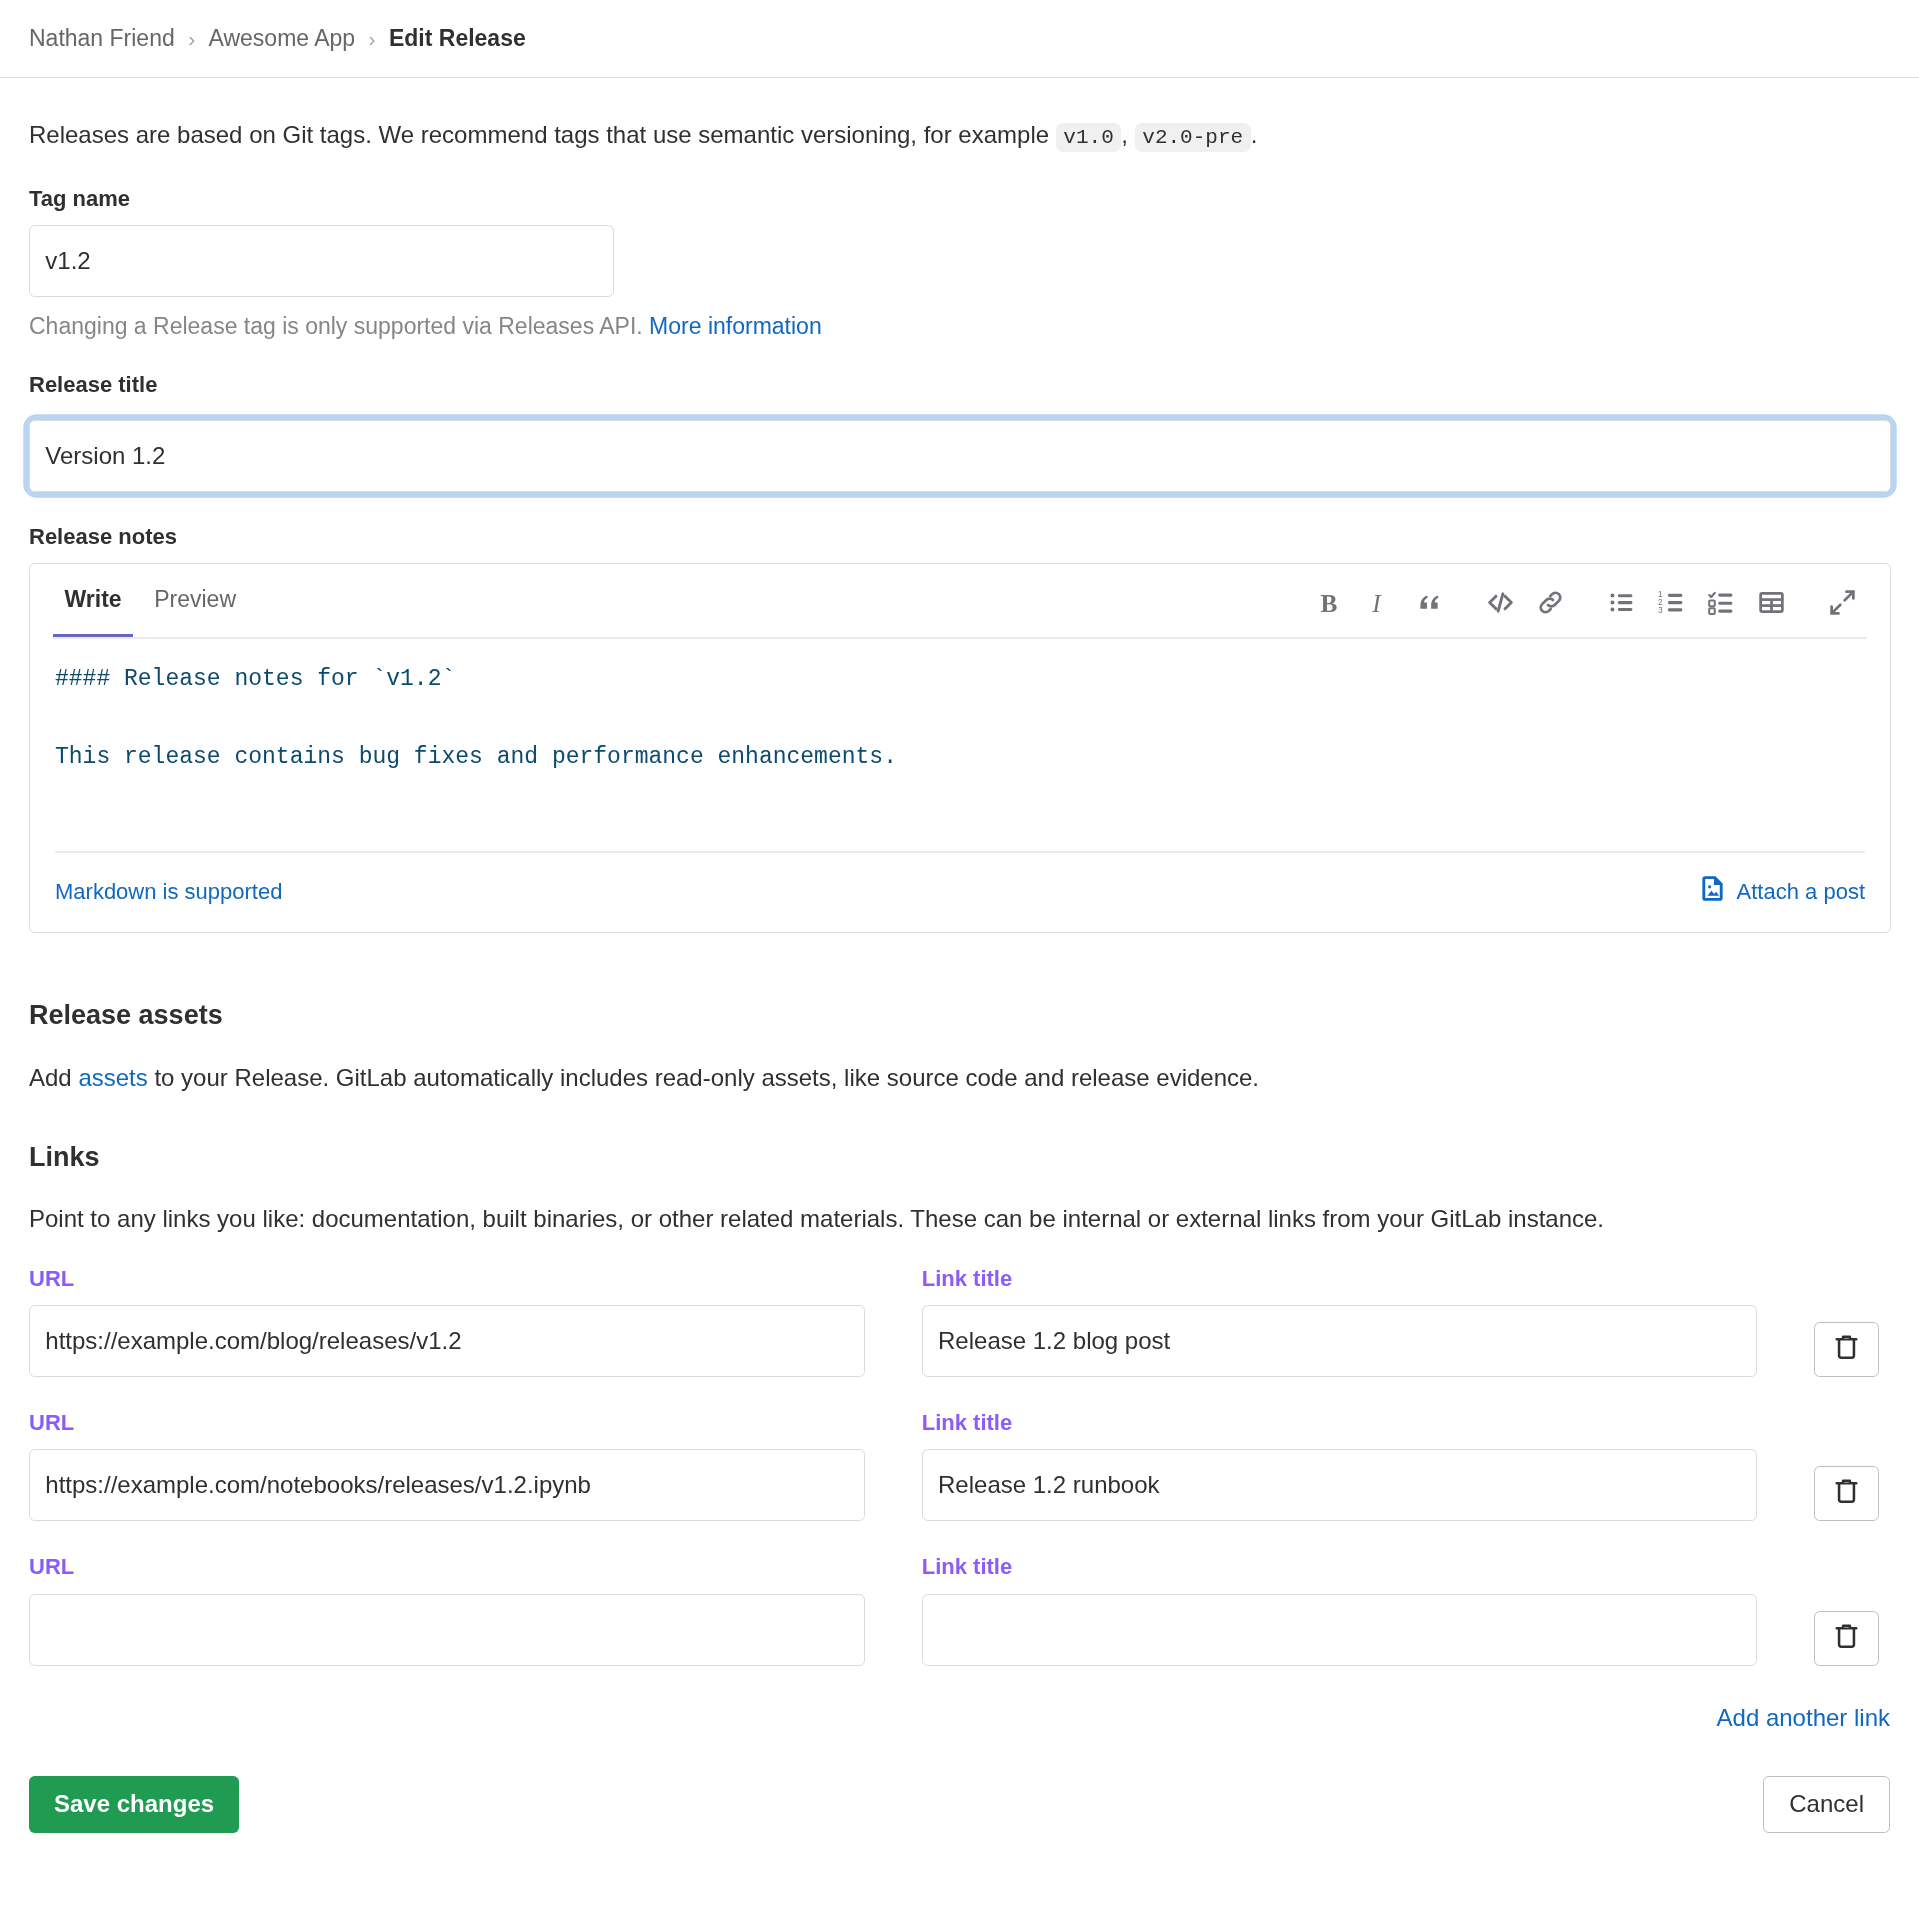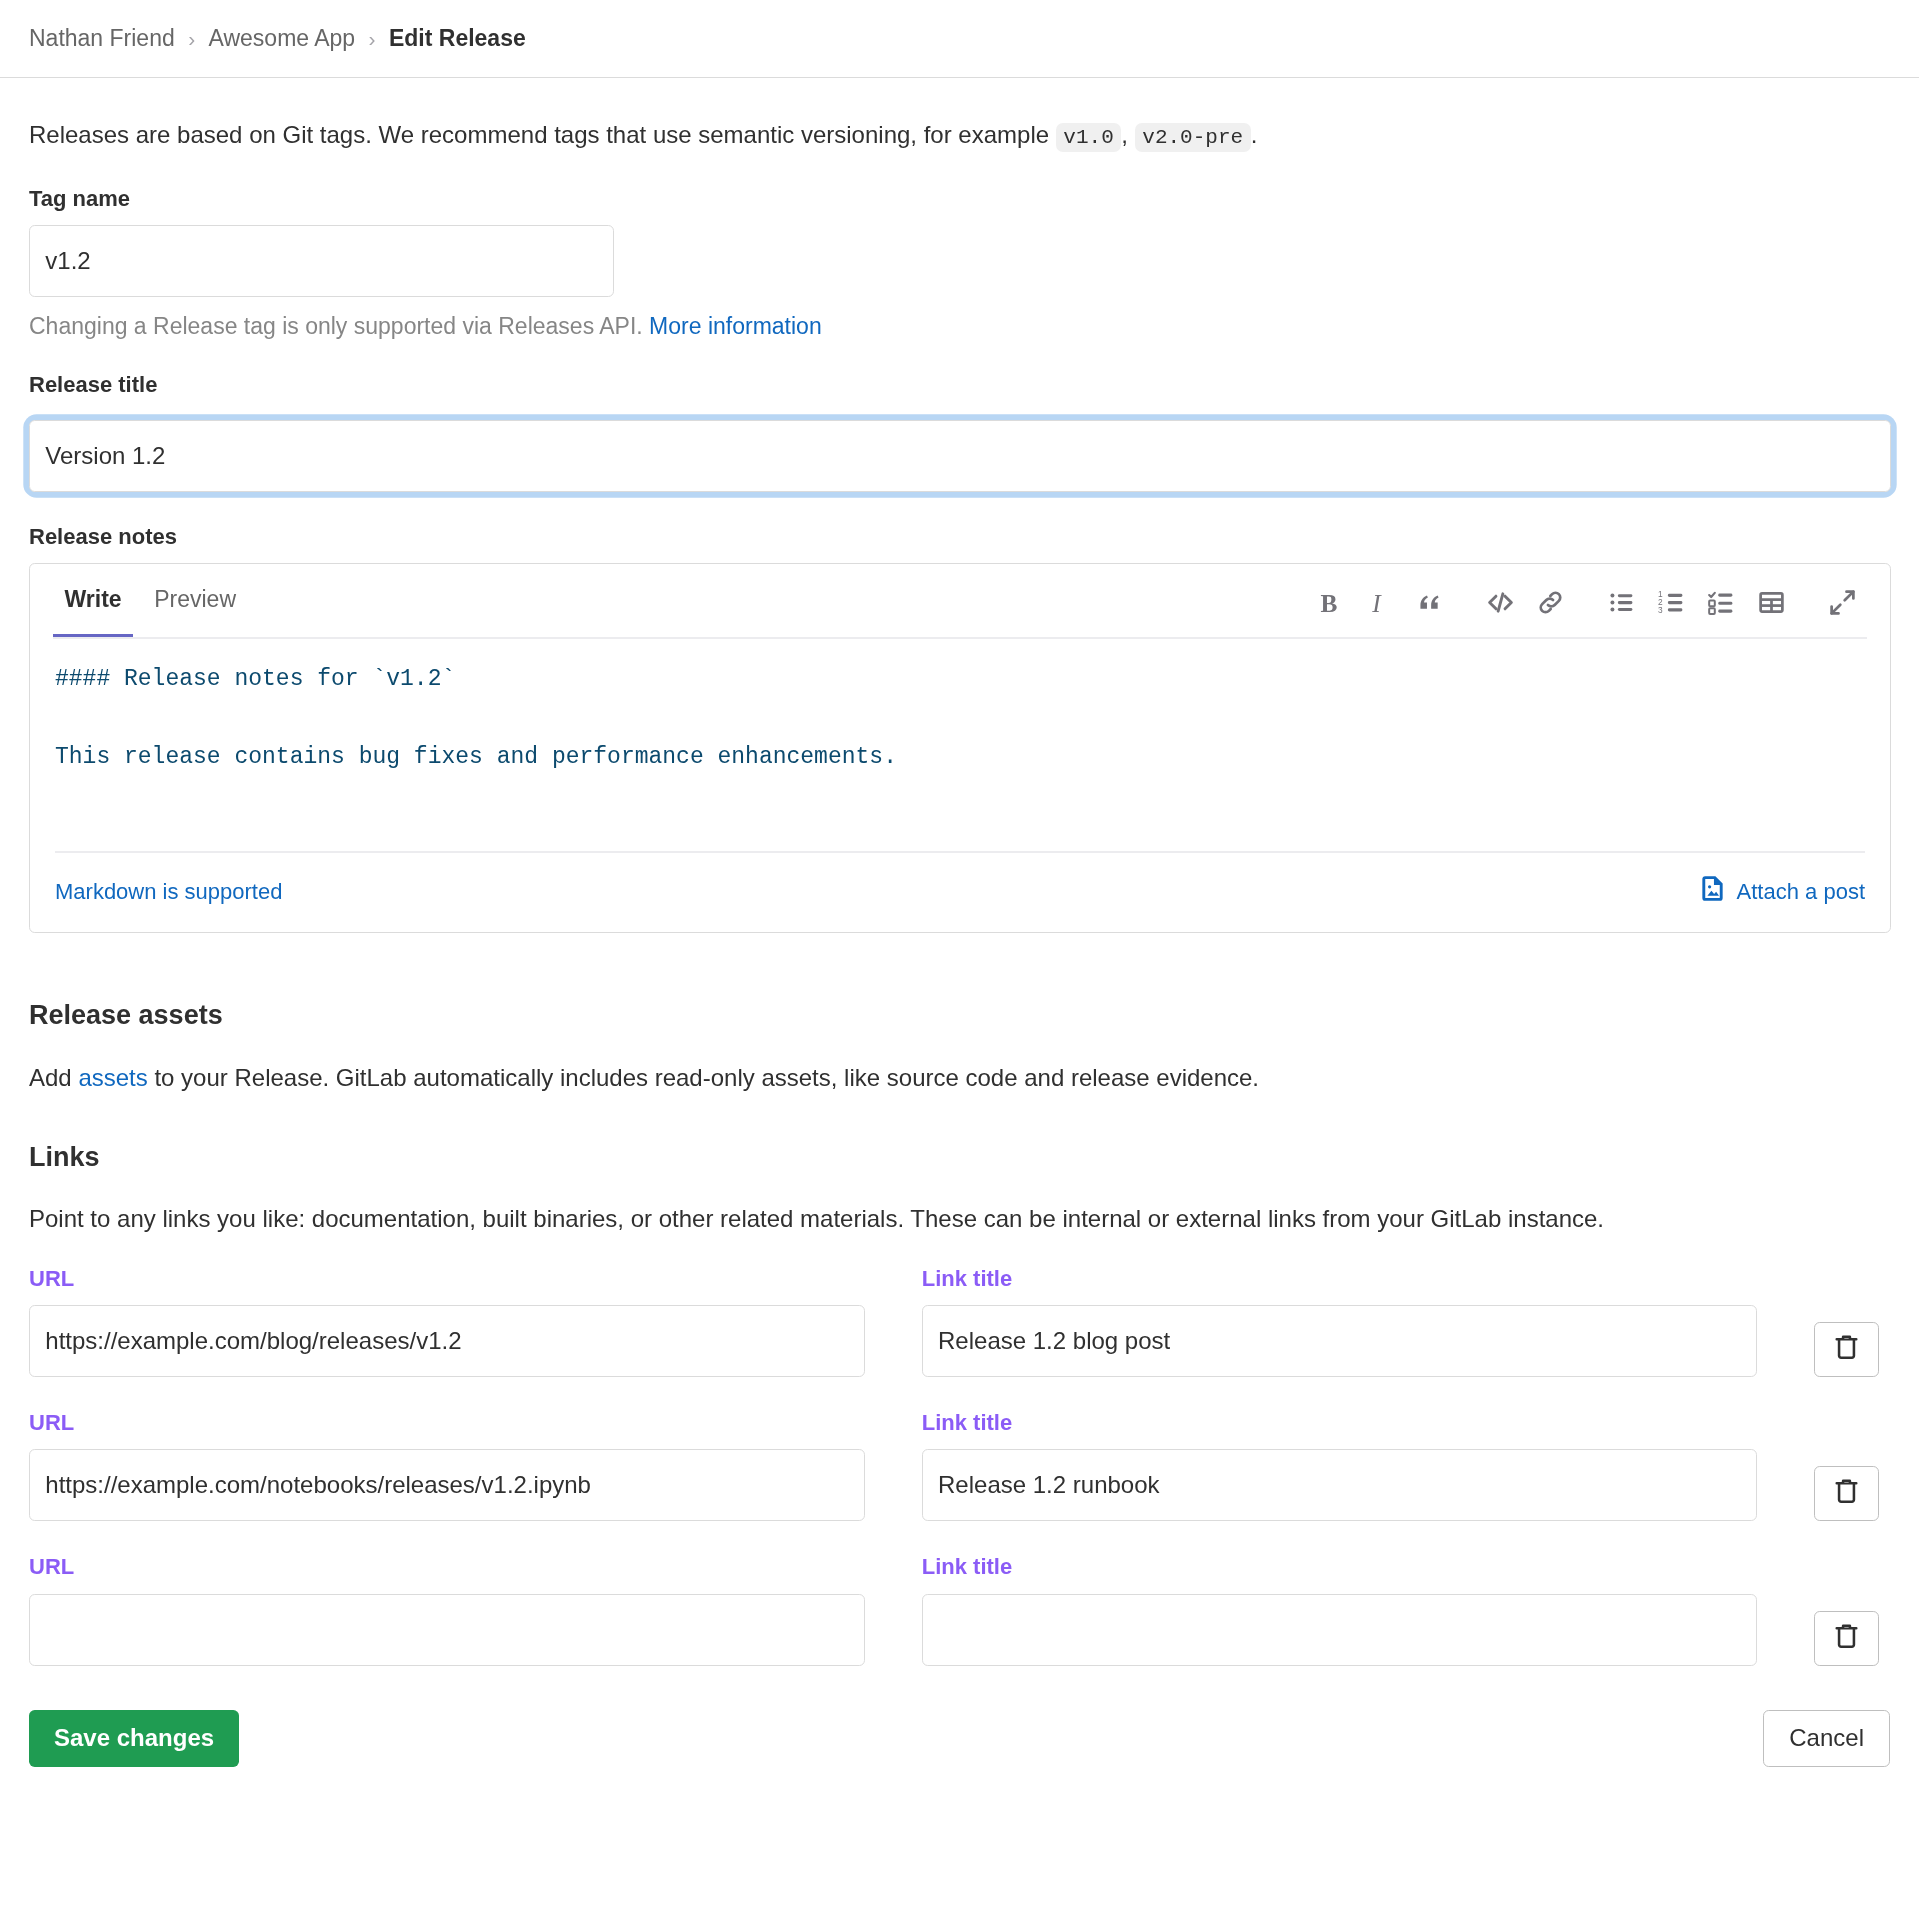--- a/index.html
+++ b/index.html
@@ -415,20 +415,23 @@
               <svg width="29" height="29" viewBox="0 0 16 16" fill="currentColor">
                   <path d="M6.2 1.4a.8.8 0 0 0-.8.8v.6H2.6a.7.7 0 1 0 0 1.4h.6v8.4c0 1 .8 1.8 1.8 1.8h6c1 0 1.8-.8 1.8-1.8V4.2h.6a.7.7 0 1 0 0-1.4h-2.8v-.6a.8.8 0 0 0-.8-.8H6.2zm-1.6 2.8h6.8v8.4c0 .2-.2.4-.4.4H5c-.2 0-.4-.2-.4-.4V4.2zm2.2-1.4h2.4v.2H6.8v-.2z"></path>
                 </svg>
             </span>
           </div>
         </div>
       </div>
 
     </div>
 
+    <div class="add-link-wrap">
+      <a class="add-link" href="#">Add another link</a>
+    </div>
 
     <div class="actions">
       <button class="btn-save">Save changes</button>
       <button class="btn-cancel">Cancel</button>
     </div>
 
   </div>
 </div>
 
 

